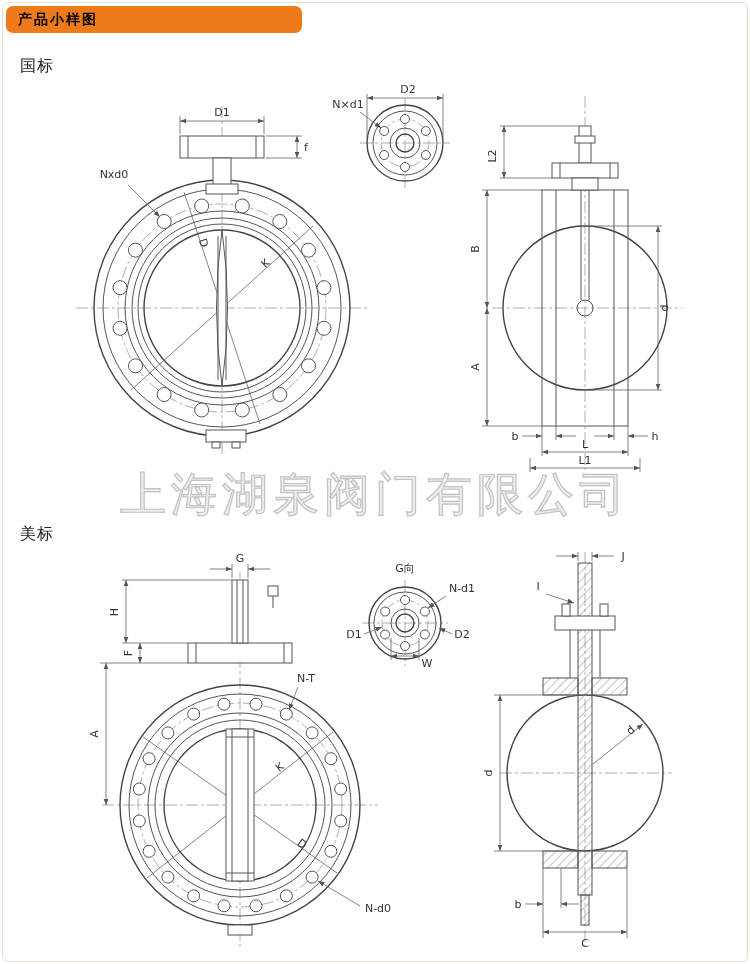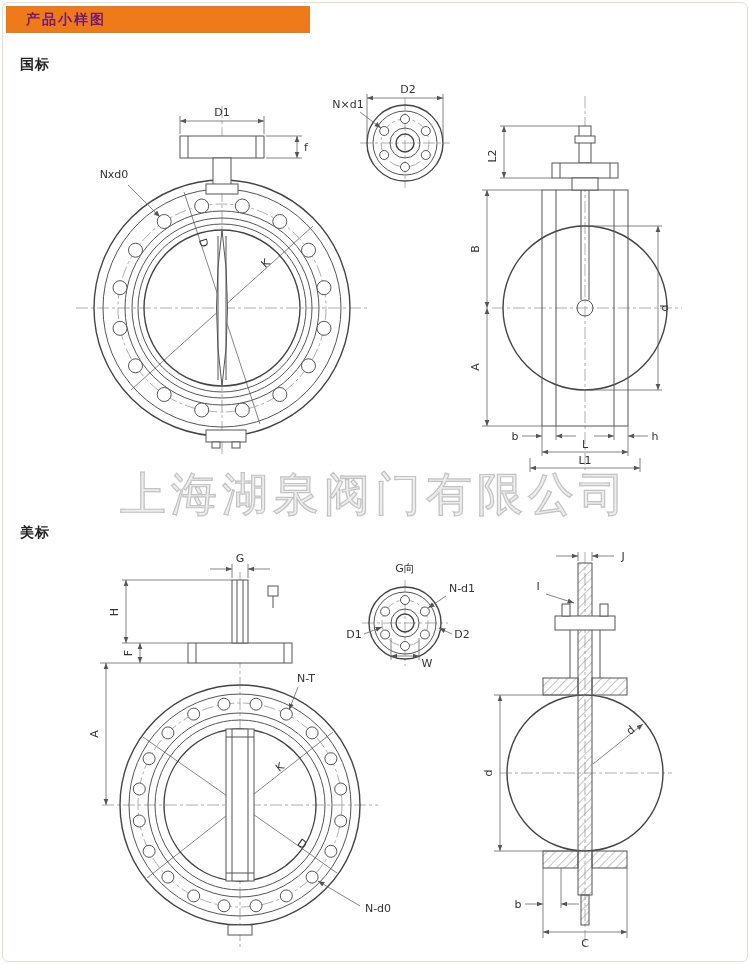--- a/index.html
+++ b/index.html
@@ -7,26 +7,26 @@
     width:750px; height:964px; position:relative; overflow:hidden;
     background:#ffffff;
     font-family:"DejaVu Sans","Liberation Sans",sans-serif;
   }
   .page-frame {
     position:absolute; inset:2px;
     border:1px solid #e7ddd2; border-radius:6px; background:#fff;
   }
   .header-bar {
     position:absolute; left:6px; top:6px; width:284px; height:27px;
-    background:#ef7a1a; border-radius:0;
-    color:#701a75; font-size:14px; font-weight:bold; line-height:27px;
-    padding-left:20px; letter-spacing:2px;
+    background:#ef7a1a; border-radius:7px;
+    color:#000000; font-size:14px; font-weight:bold; line-height:27px;
+    padding-left:12px; letter-spacing:2px;
   }
   .section-label {
-    position:absolute; left:20px; font-size:14px; font-weight:700; color:#222;
+    position:absolute; left:20px; font-size:16px; font-weight:400; color:#222;
     letter-spacing:1px;
   }
   #gb-label { top:56px; }
   #us-label { top:524px; }
   .watermark {
     position:absolute; top:464px; left:0; width:100%;
     text-align:center; white-space:nowrap; pointer-events:none;
     font-size:46px; font-weight:normal; letter-spacing:5px;
     color:#ededed; -webkit-text-stroke:1.2px #c3c3c3;
   }

